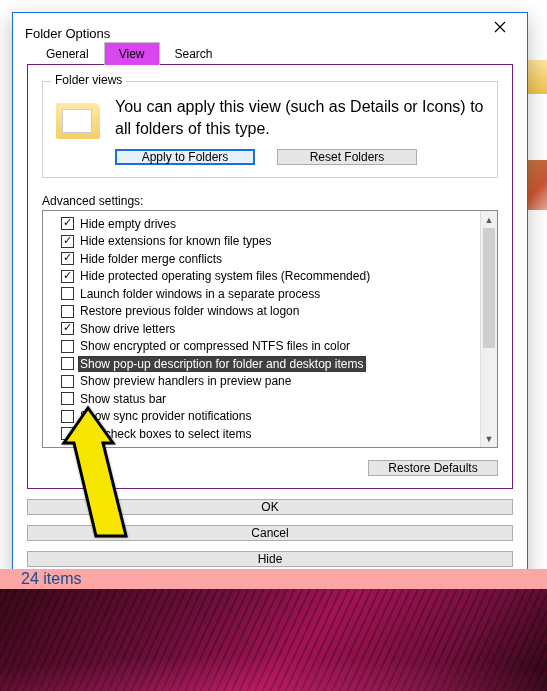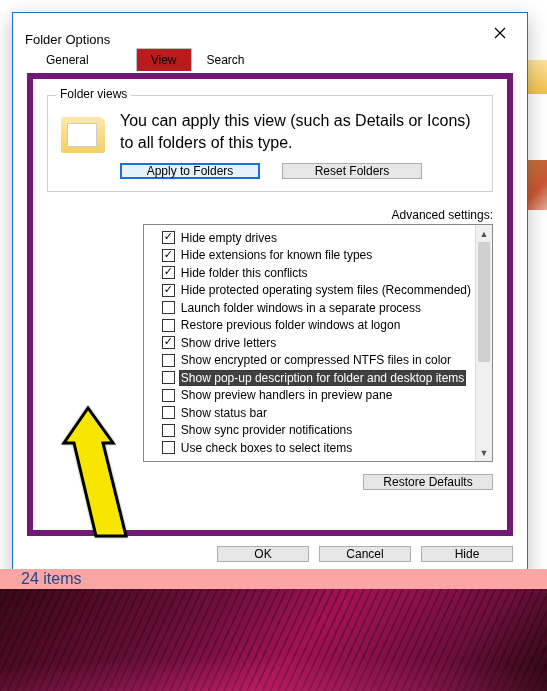--- a/index.html
+++ b/index.html
@@ -71,34 +71,32 @@
     font-size: 12px;
     color:#000;
     border:1px solid transparent;
     border-bottom:none;
     background:transparent;
     cursor:pointer;
     position:relative;
     top:1px;
   }
   .tab.active {
-    background:#b91c1c;
+    background:#d946ef;
     border-color:#bfbfbf;
     z-index:2;
-    margin-left:32px;
   }
   .tab-pane {
-    border:6px solid #701a75;
+    border:1px solid #701a75;
     margin: 0 14px 10px 14px;
     flex:1;
     background:#fff;
     padding: 10px 14px 12px 14px;
     display:flex; flex-direction:column;
     position:relative;
-    align-items:flex-end;
   }
   .groupbox {
     border:1px solid #d0d0d0;
     padding: 14px 12px 12px 12px;
     position:relative;
     margin-top:6px;
   }
   .group-title {
     position:absolute; top:-9px; left:8px;
     background:#fff; padding:0 4px;
@@ -178,20 +176,21 @@
     cursor:pointer;
   }
   .scroll-thumb {
     position:absolute; top:17px; left:2px; right:2px;
     height:120px; background:#cfcfcf; border-radius:1px;
   }
   .restore-row { display:flex; justify-content:flex-end; margin-top:12px; }
   .dialog-buttons {
     display:flex; justify-content:flex-end; gap:10px;
     padding: 0 14px 14px 14px;
+    flex-direction: column;
   }
   .dialog-buttons .btn { min-width:92px; }
   .arrow-annot {
     position:absolute; left:48px; top:398px;
     width:100px; height:150px;
     pointer-events:none;
   }
 </style>
 </head>
 <body>
@@ -241,21 +240,21 @@
           <div class="adv-item">
             <span class="chk checked"></span>
             <span class="adv-text">Hide empty drives</span>
           </div>
           <div class="adv-item">
             <span class="chk checked"></span>
             <span class="adv-text">Hide extensions for known file types</span>
           </div>
           <div class="adv-item">
             <span class="chk checked"></span>
-            <span class="adv-text">Hide folder this conflicts</span>
+            <span class="adv-text">Hide folder merge conflicts</span>
           </div>
           <div class="adv-item">
             <span class="chk checked"></span>
             <span class="adv-text">Hide protected operating system files (Recommended)</span>
           </div>
           <div class="adv-item">
             <span class="chk"></span>
             <span class="adv-text">Launch folder windows in a separate process</span>
           </div>
           <div class="adv-item">

